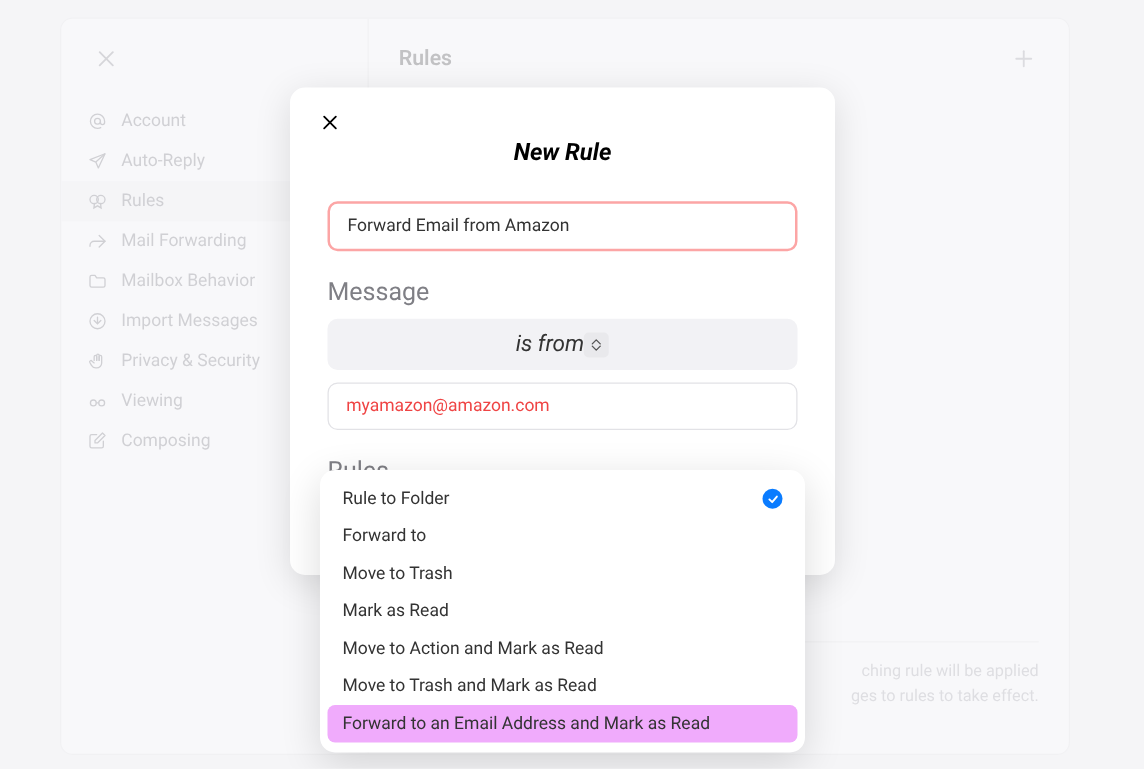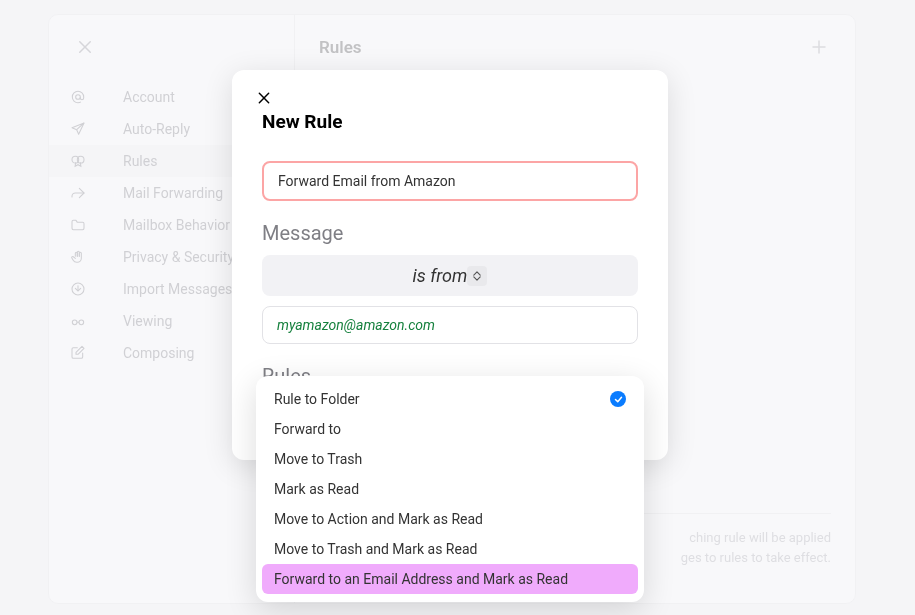--- a/index.html
+++ b/index.html
@@ -44,21 +44,20 @@
     .close-x svg { width: 18px; height: 18px; }
     .sidebar-list { padding-top: 6px; }
     .sidebar-item {
       display: flex;
       align-items: center;
       height: 32px;
       padding-left: 20px;
       cursor: pointer;
       color: #8e8e93;
       font-size: 14px;
-      gap: 26px;
     }
     .sidebar-item.active {
       background: #f5f5f7;
     }
     .sidebar-item .icon {
       width: 18px;
       height: 18px;
       margin-right: 10px;
       display: flex;
       align-items: center;
@@ -127,25 +126,26 @@
       top: 16px;
       width: 24px;
       height: 24px;
       cursor: pointer;
       display: flex;
       align-items: center;
       justify-content: center;
     }
     .modal-close svg { width: 16px; height: 16px; stroke: #000; stroke-width: 2.2; }
     .modal-title {
-      text-align: left;
+      text-align: center;
       font-size: 19px;
       font-weight: 700;
       margin-top: 22px;
       margin-bottom: 28px;
+      font-style: italic;
     }
     .rule-name-input {
       width: 100%;
       border: 2px solid #fca5a5;
       border-radius: 8px;
       padding: 10px 14px;
       font-size: 14px;
       color: #333;
       outline: none;
     }
@@ -178,24 +178,23 @@
       align-items: center;
       justify-content: center;
     }
     .select-stepper svg { width: 8px; height: 5px; }
     .text-input {
       width: 100%;
       border: 1px solid #e2e2e6;
       border-radius: 8px;
       padding: 10px 14px;
       font-size: 14px;
-      color: #15803d;
+      color: #ef4444;
       margin-top: 10px;
       outline: none;
-      font-style: italic;
     }
 
     
     .dropdown {
       position: absolute;
       left: 256px;
       top: 376px;
       width: 388px;
       background: #fff;
       border-radius: 12px;
@@ -279,37 +278,37 @@
         <div class="sidebar-item">
           <span class="icon">
             <svg viewBox="0 0 24 24" fill="none" stroke="currentColor" stroke-width="1.6" stroke-linejoin="round">
               <path d="M3 7a2 2 0 012-2h4l2 3h8a2 2 0 012 2v7a2 2 0 01-2 2H5a2 2 0 01-2-2V7z"></path>
             </svg>
           </span>
           <span>Mailbox Behavior</span>
         </div>
         <div class="sidebar-item">
           <span class="icon">
+            <svg viewBox="0 0 24 24" fill="none" stroke="currentColor" stroke-width="1.6" stroke-linecap="round">
+              <circle cx="12" cy="12" r="9"></circle>
+              <path d="M12 7v7"></path>
+              <path d="M8 11l4 4 4-4"></path>
+            </svg>
+          </span>
+          <span>Import Messages</span>
+        </div>
+        <div class="sidebar-item">
+          <span class="icon">
             <svg viewBox="0 0 24 24" fill="none" stroke="currentColor" stroke-width="1.6" stroke-linecap="round" stroke-linejoin="round">
               <path d="M8 11V6.5a1.5 1.5 0 013 0V11"></path>
               <path d="M11 11V5a1.5 1.5 0 013 0v6"></path>
               <path d="M14 11V6.5a1.5 1.5 0 013 0V14a6 6 0 01-6 6h-1a6 6 0 01-5.2-3l-2-3.5a1.5 1.5 0 012.6-1.5L8 14"></path>
             </svg>
           </span>
           <span>Privacy &amp; Security</span>
-        </div>
-        <div class="sidebar-item">
-          <span class="icon">
-            <svg viewBox="0 0 24 24" fill="none" stroke="currentColor" stroke-width="1.6" stroke-linecap="round">
-              <circle cx="12" cy="12" r="9"></circle>
-              <path d="M12 7v7"></path>
-              <path d="M8 11l4 4 4-4"></path>
-            </svg>
-          </span>
-          <span>Import Messages</span>
         </div>
         <div class="sidebar-item">
           <span class="icon">
             <svg viewBox="0 0 24 24" fill="none" stroke="currentColor" stroke-width="1.6">
               <circle cx="7" cy="14" r="3.5"></circle>
               <circle cx="17" cy="14" r="3.5"></circle>
               <path d="M10.5 14h3"></path>
             </svg>
           </span>
           <span>Viewing</span>

